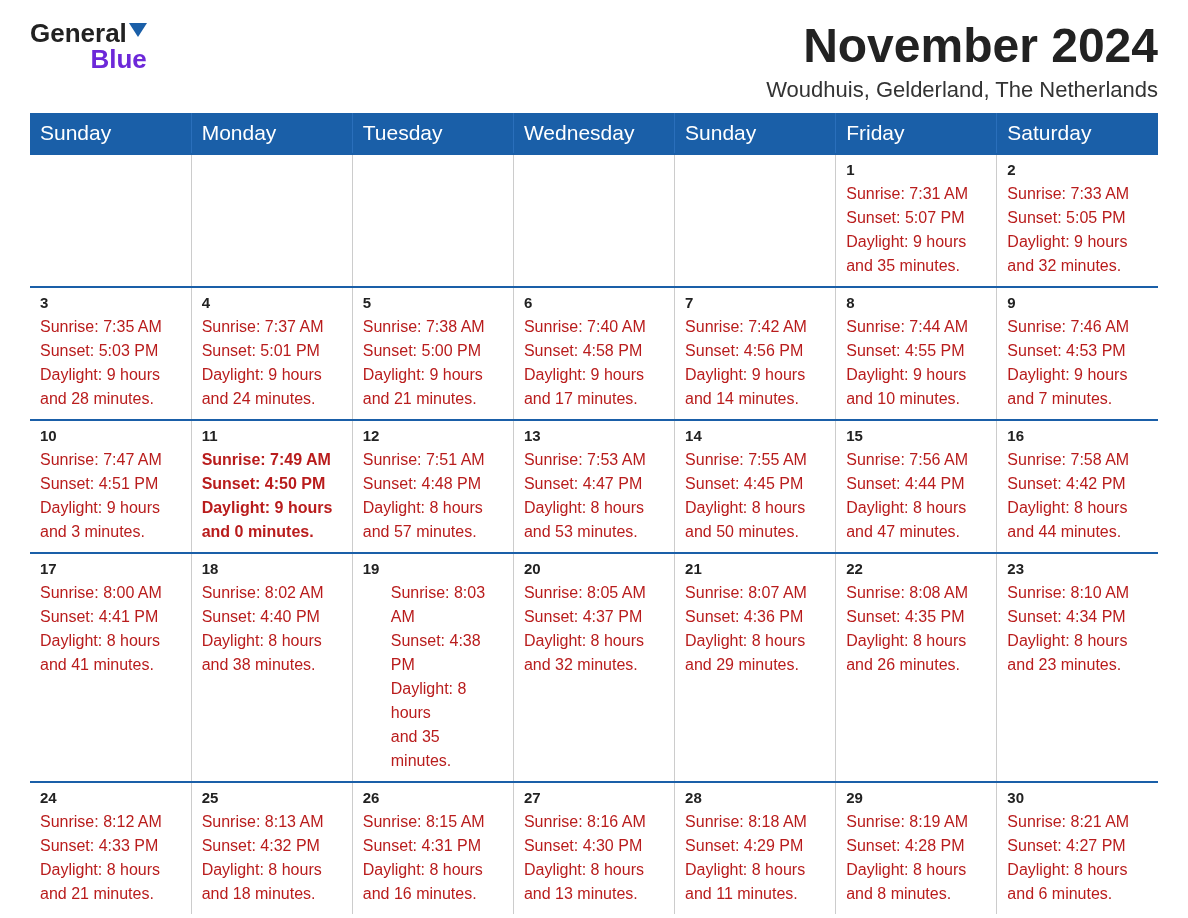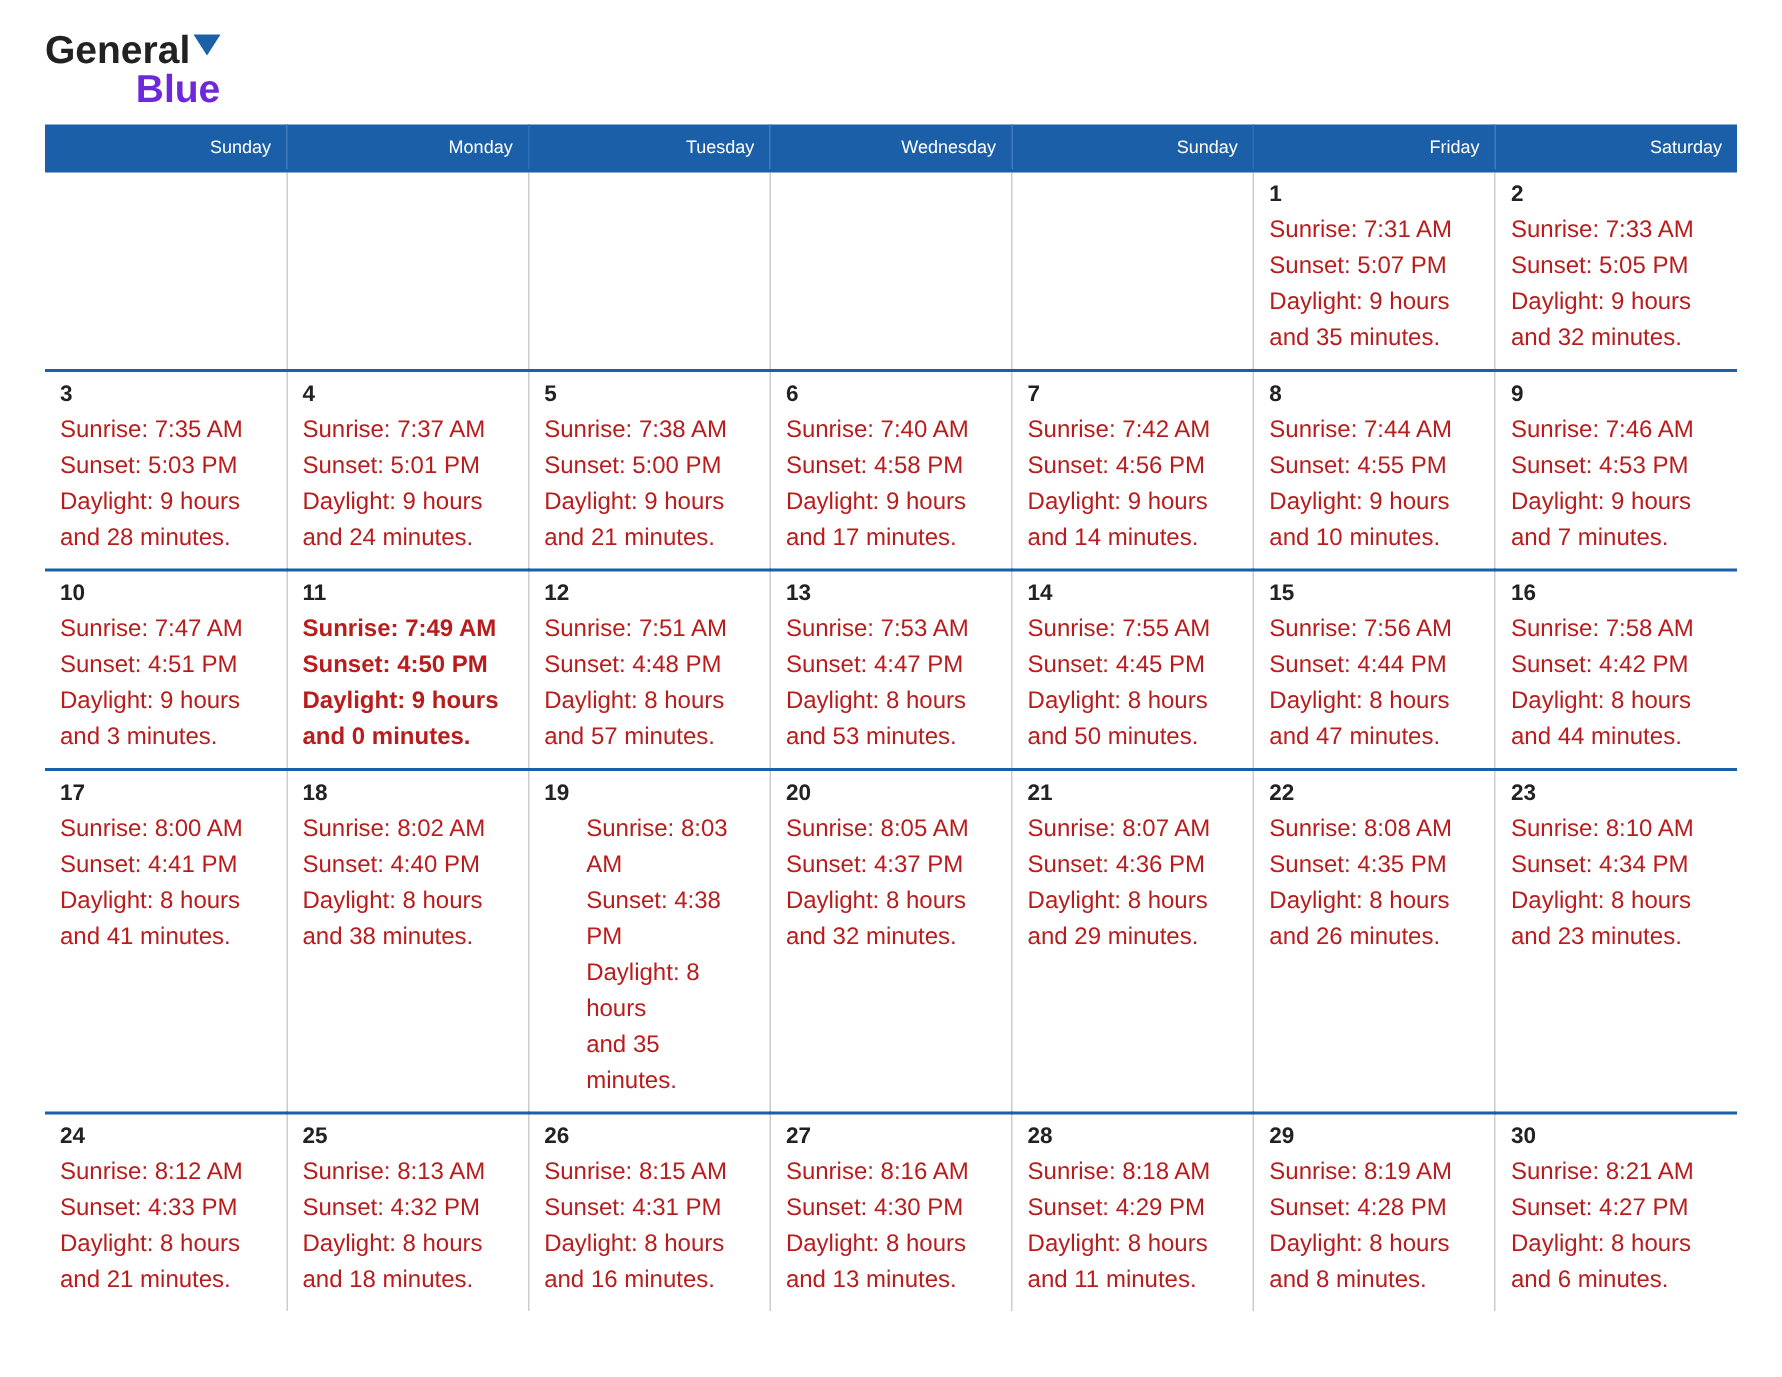--- a/index.html
+++ b/index.html
@@ -69,24 +69,24 @@
     .calendar {
       width: 100%;
       border-collapse: collapse;
       margin-top: 10px;
     }
     .calendar thead tr {
       background: #1a5fa8;
     }
     .calendar thead th {
       color: #fff;
-      font-size: 12px;
+      font-size: 21px;
       font-weight: normal;
       padding: 8px 10px;
-      text-align: right;
+      text-align: left;
       border-right: 1px solid #2a6fbb;
     }
     .calendar thead th:last-child {
       border-right: none;
     }
     .calendar tbody tr {
       border-top: 2px solid #1a5fa8;
     }
     .calendar tbody td {
       vertical-align: top;
@@ -120,20 +120,22 @@
   <div class="logo">
     <div class="logo-line">
       <span class="logo-general">General</span>
       <span class="logo-triangle"></span>
     </div>
     <div>
       <span class="logo-blue">Blue</span>
     </div>
   </div>
   <div class="title-block">
+    <h1>November 2024</h1>
+    <h2>Woudhuis, Gelderland, The Netherlands</h2>
   </div>
 </div>
 
 <table class="calendar">
   <thead>
     <tr>
     <th>Sunday</th>
         <th>Monday</th>
         <th>Tuesday</th>
         <th>Wednesday</th>

